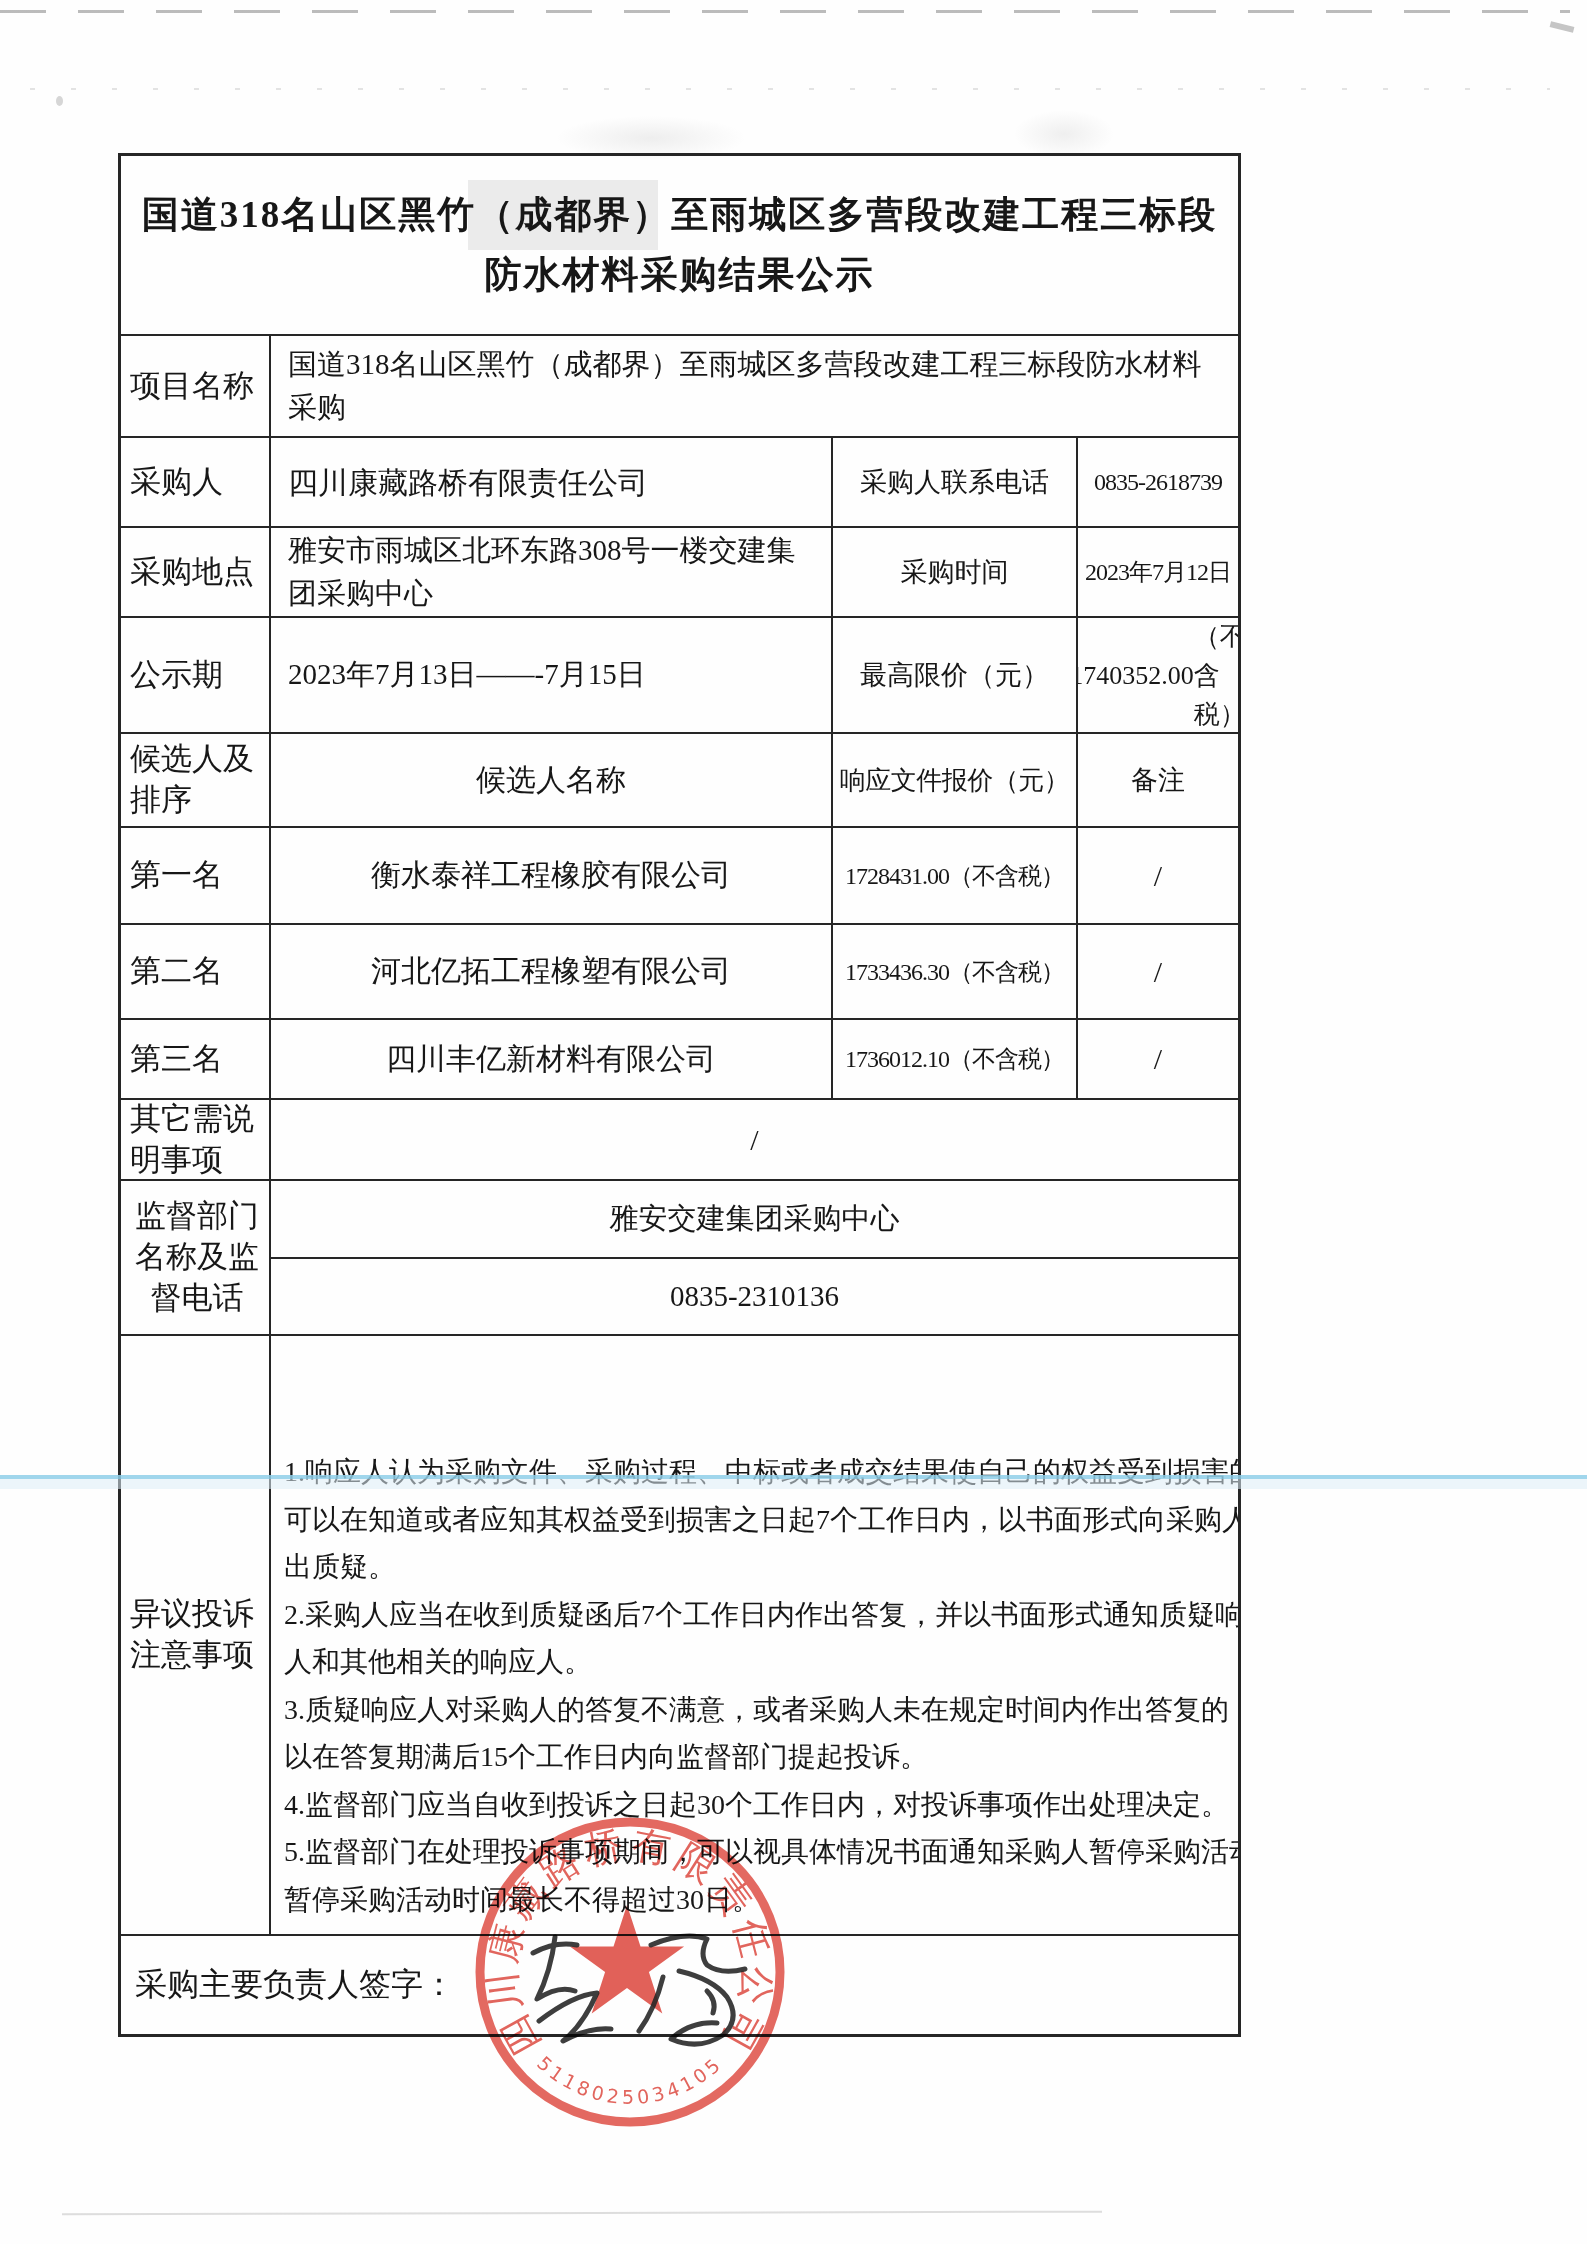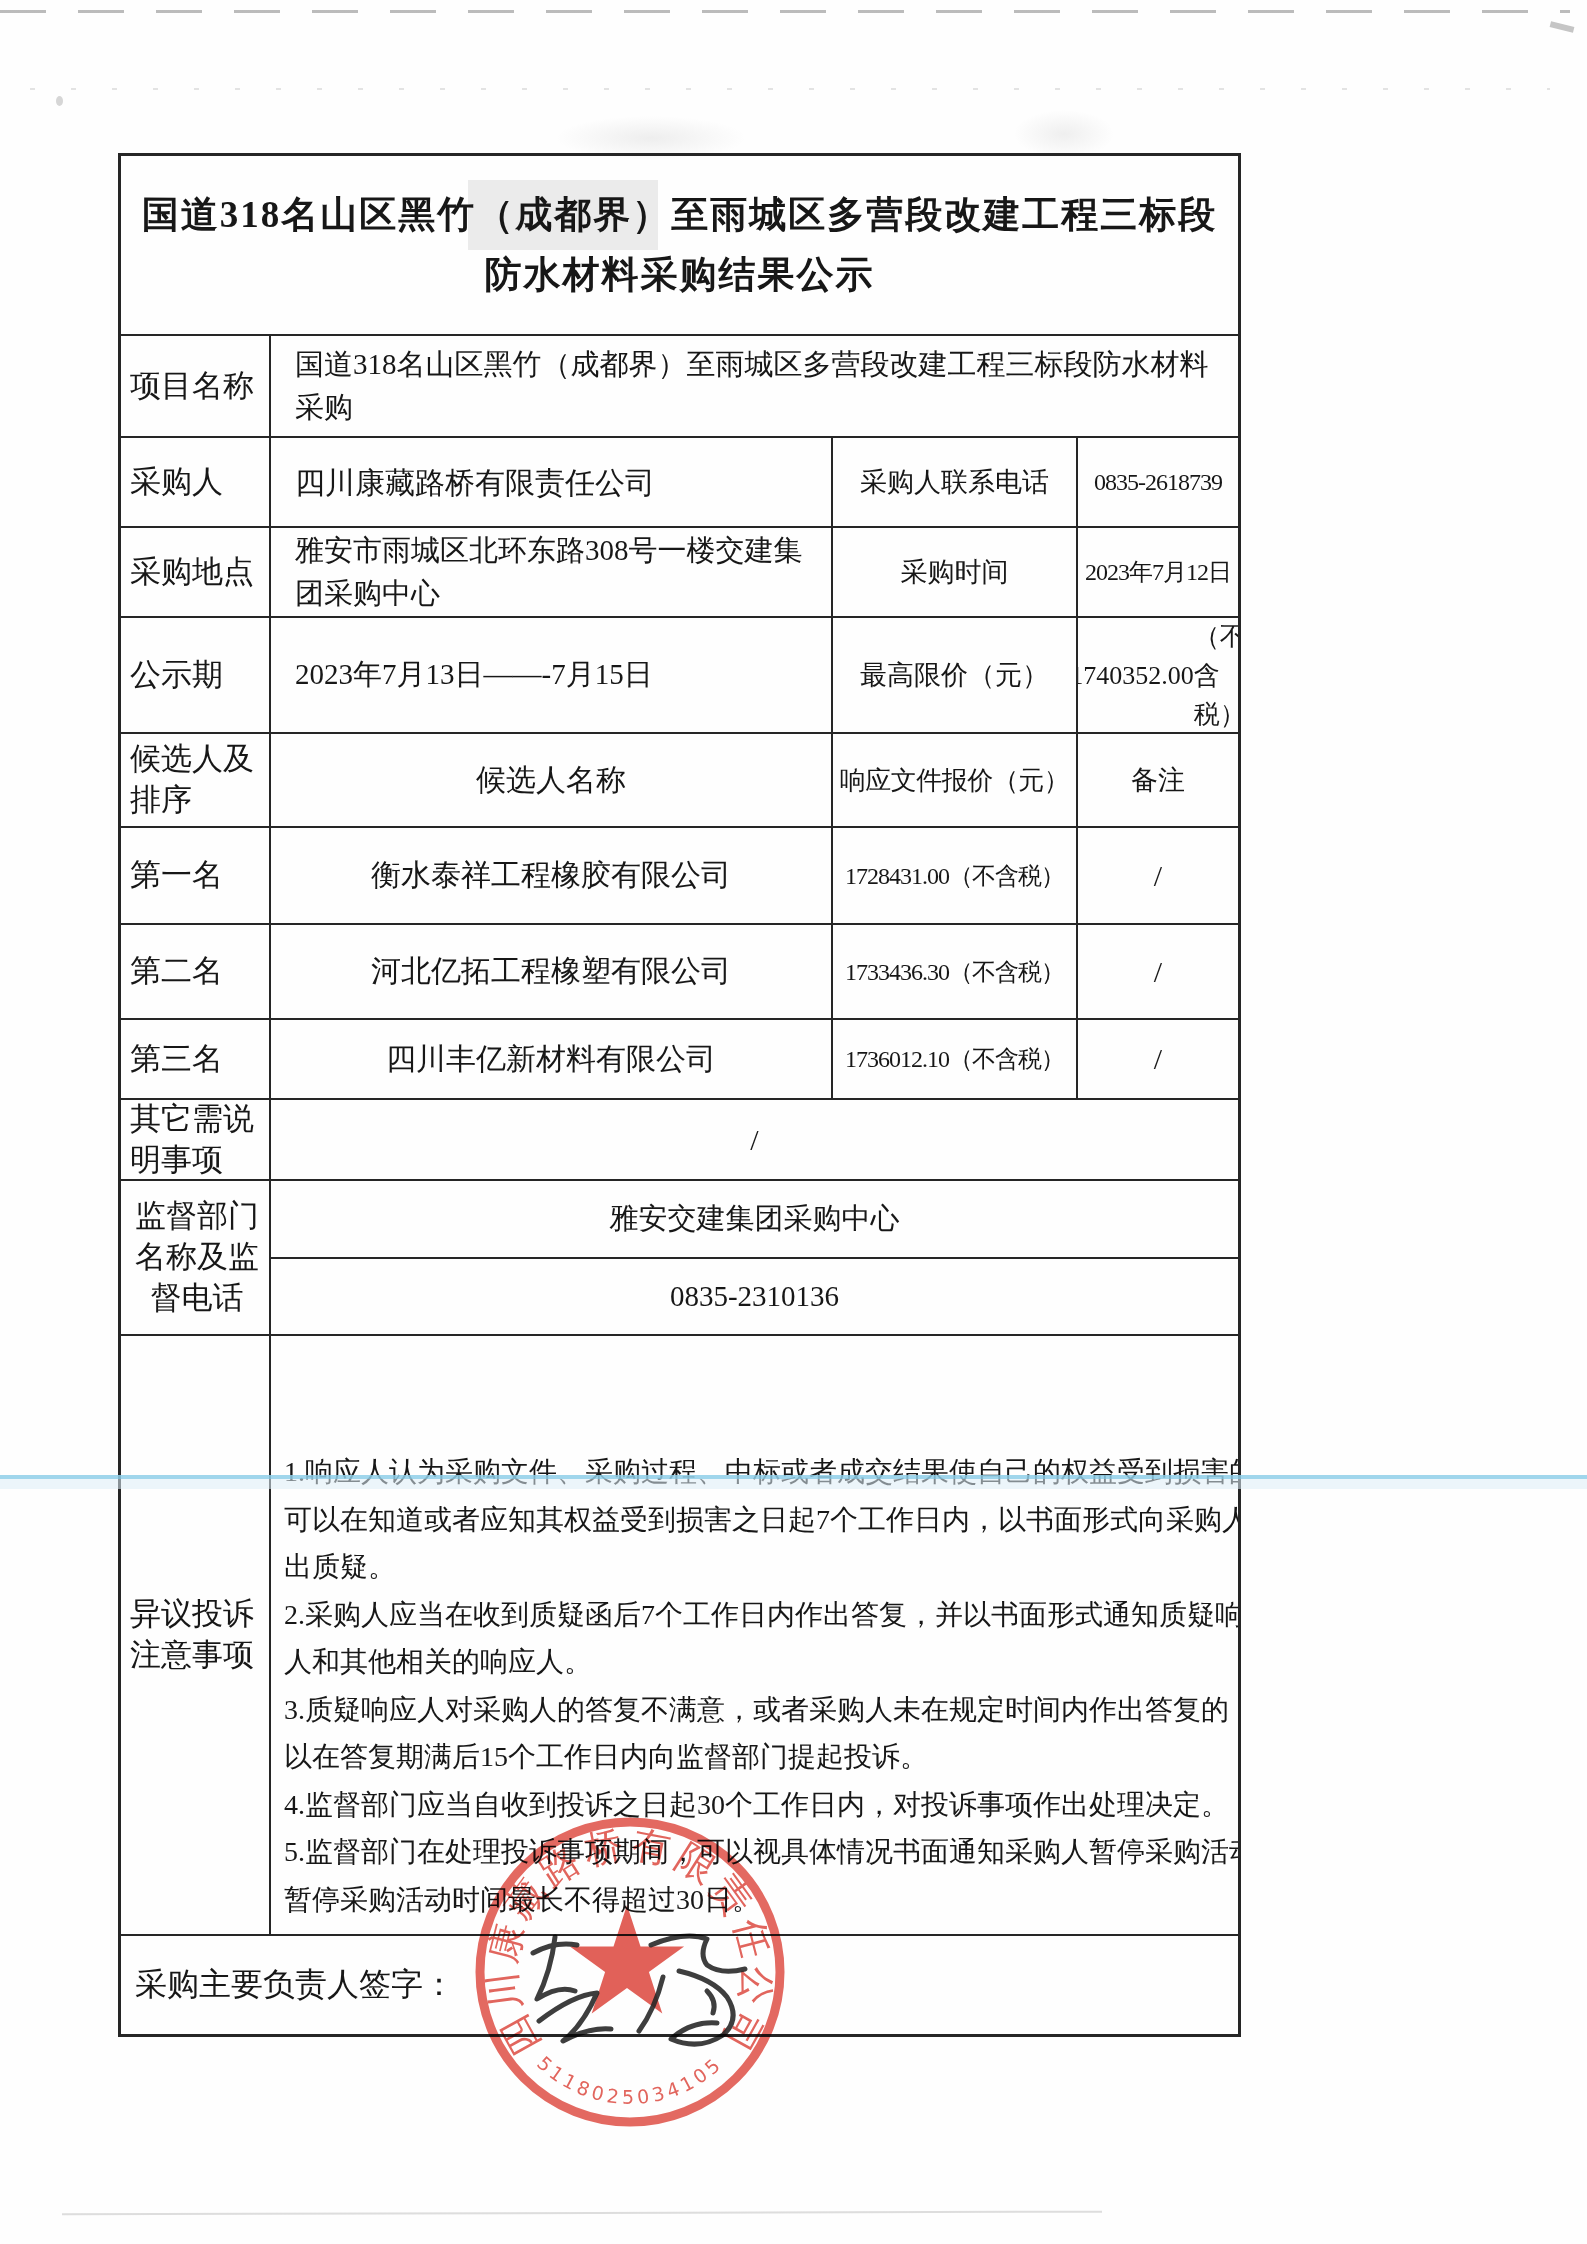--- a/index.html
+++ b/index.html
@@ -23,21 +23,21 @@
   
   .doc-table{position:absolute;left:118px;top:153px;width:1117px;height:1878px;z-index:2;
      display:grid;border:3px solid #262626;
      grid-template-columns:150px 562px 245px 160px;
      grid-template-rows:180px 102px 90px 90px 116px 94px 97px 95px 80px 81px 78px 77px 600px 98px;}
   .c{border-right:2.5px solid #262626;border-bottom:2.5px solid #262626;
      display:flex;align-items:center;box-sizing:border-box;overflow:hidden;}
   .no-r{border-right:none;}
   .no-b{border-bottom:none;}
   .lab{font-size:31px;line-height:1.32;padding-left:9px;padding-right:4px;}
-  .val-l{font-size:29px;line-height:1.5;padding-left:24px;padding-right:8px;}
+  .val-l{font-size:29px;line-height:1.5;padding-left:17px;padding-right:8px;}
   .ctr{justify-content:center;text-align:center;}
   .title-cell{grid-column:1/5;grid-row:1;flex-direction:column;justify-content:center;
      font-weight:700;font-size:37px;line-height:60px;letter-spacing:2px;background:transparent;}
   .hdr{font-size:27px;}
   .hdr-price{font-size:26px;letter-spacing:-.5px;text-align:center;}
   .name-val{font-size:30px;}
   .price{font-size:24px;letter-spacing:-1px;}
   .c4v{font-size:24px;letter-spacing:-1px;}
   .limit{flex-direction:row;justify-content:center;font-size:26px;line-height:1.5;}
   .slash{font-size:30px;}

